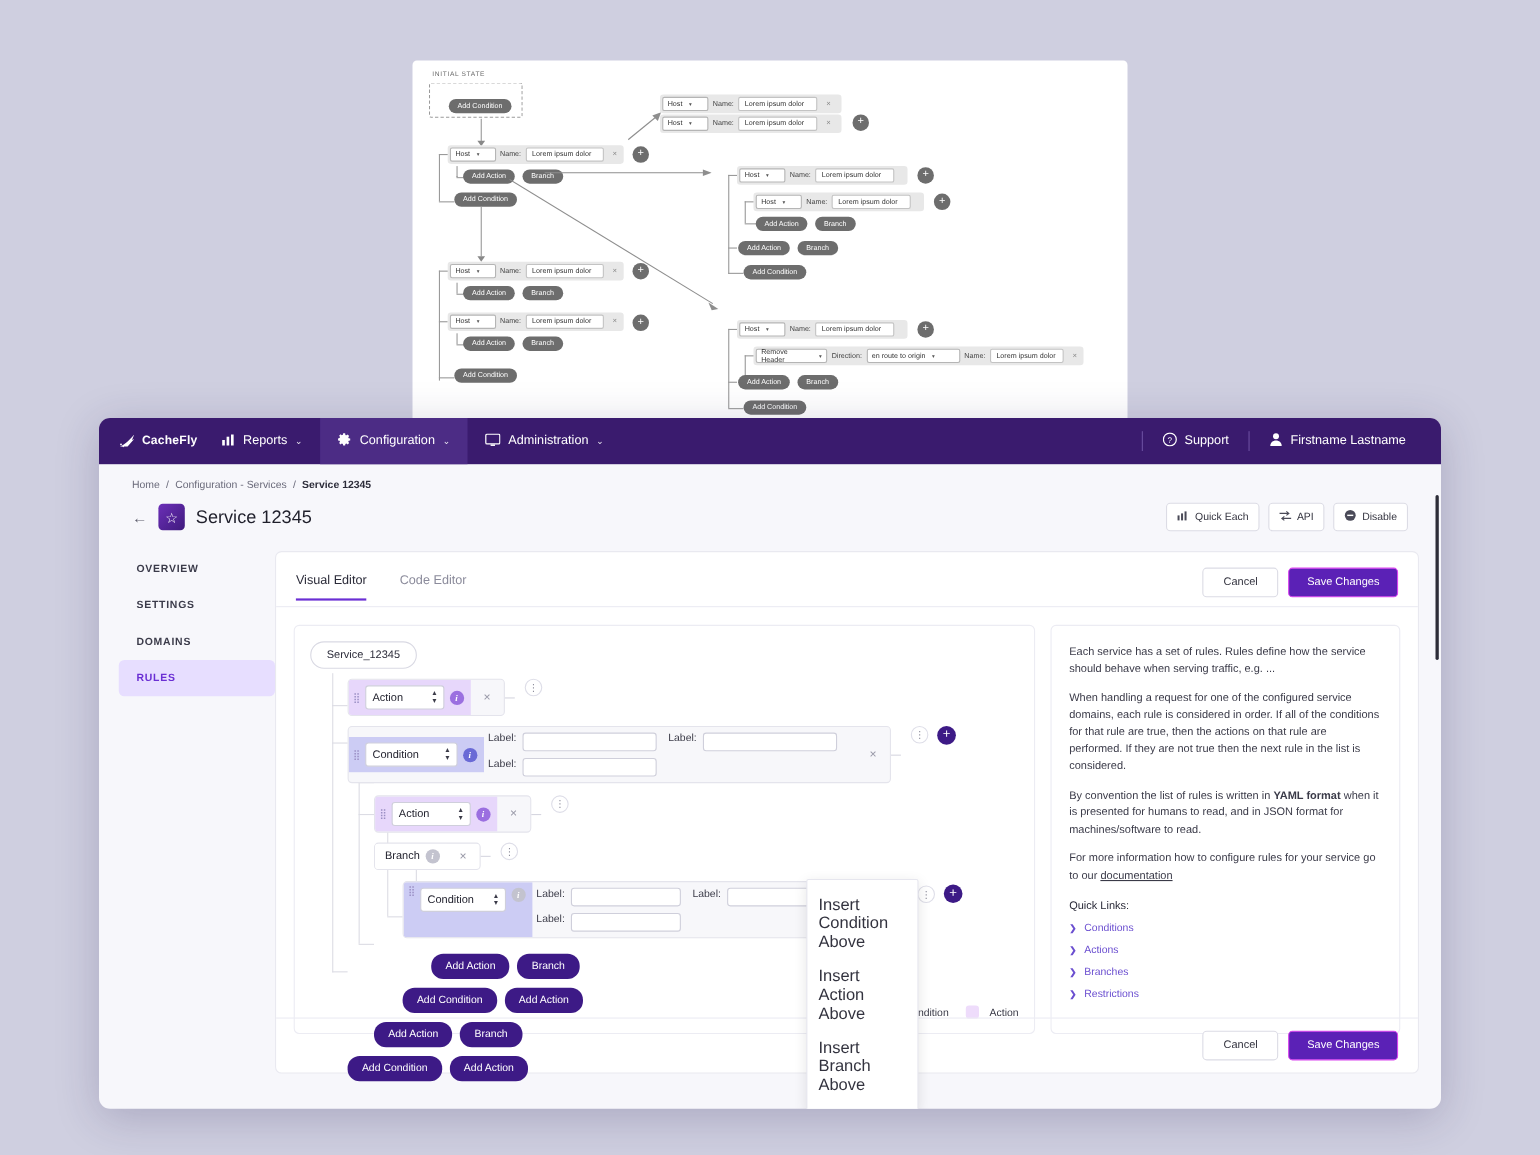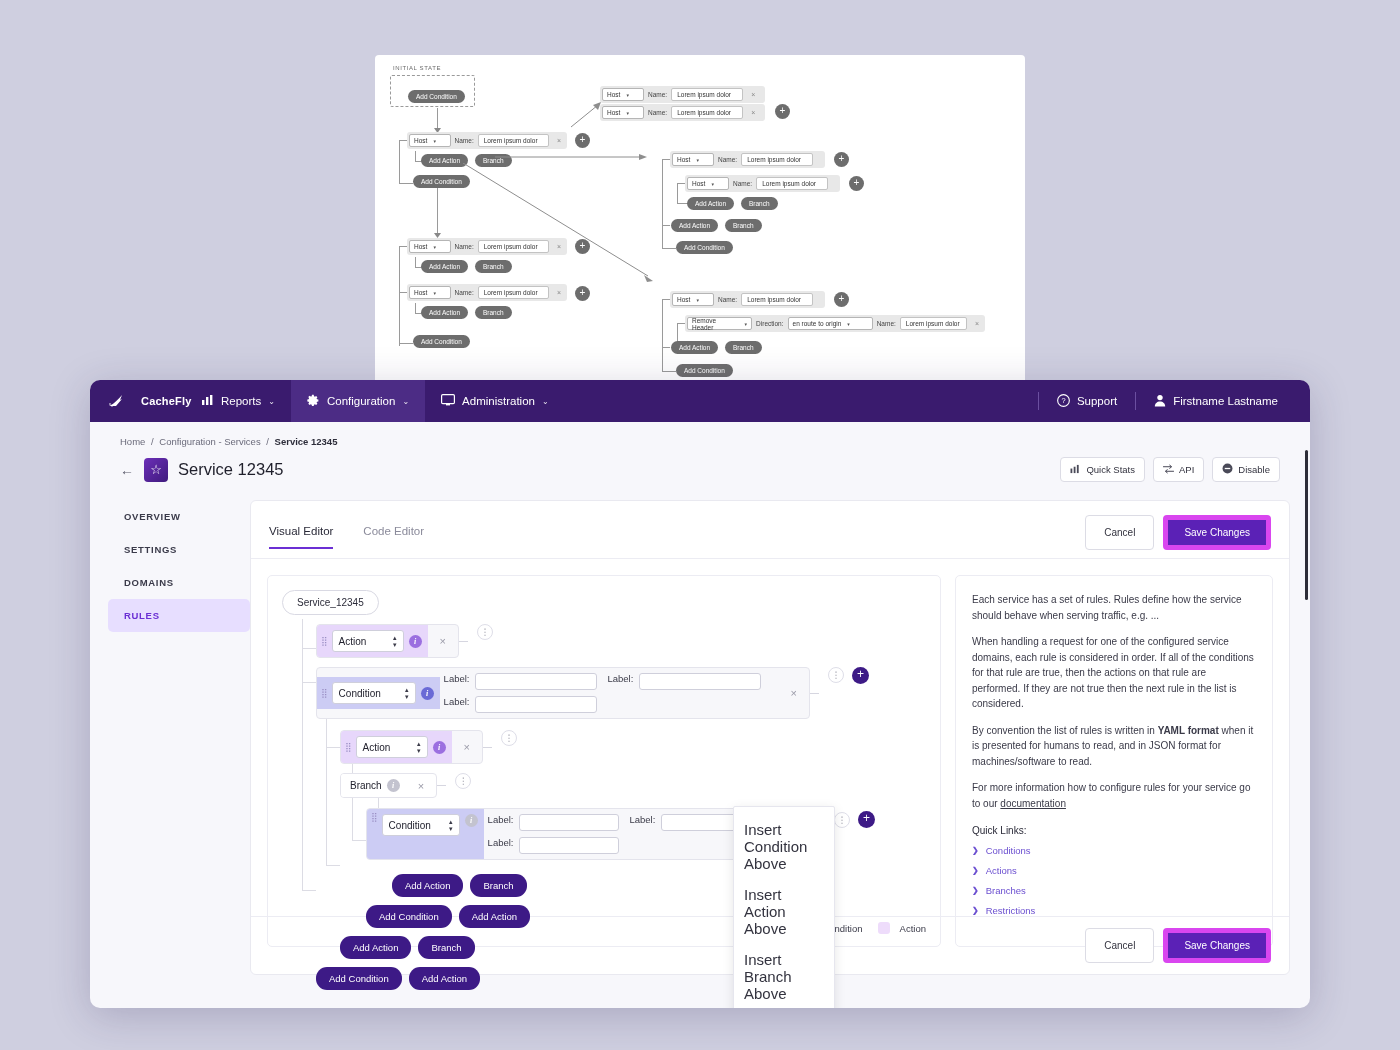--- a/index.html
+++ b/index.html
@@ -65,21 +65,21 @@
     background: #f7f7fb;
     border-radius: 10px;
     box-shadow: 0 8px 40px rgba(40,30,80,.22);
     overflow: hidden;
   }
   .topbar {
     height: 42px; background: #3a1b6e;
     display: flex; align-items: stretch; color: #fff;
   }
   .brand {
-    width: 95px; display: flex; align-items: center; padding-left: 18px; gap: 17px;
+    width: 95px; display: flex; align-items: center; padding-left: 18px; gap: 5px;
   }
   .brand-logo { width: 16px; height: 14px; position: relative; }
   .brand-name { font-size: 11px; font-weight: bold; letter-spacing: .2px; }
   .navitem {
     display: flex; align-items: center; gap: 7px; padding: 0 16px;
     font-size: 11.5px; cursor: pointer;
   }
   .navitem.active { background: #4c2c85; }
   .navitem .car { font-size: 8px; opacity: .9; }
   .spacer { flex: 1; }
@@ -132,21 +132,21 @@
     font-size: 11.5px; color: #8b8b9b; padding-bottom: 10px; cursor: pointer;
     border-bottom: 2.5px solid transparent;
   }
   .tab.active { color: #2a2a38; border-bottom-color: #6b2fd4; }
   .head-btns { margin-left: auto; display: flex; gap: 9px; padding-bottom: 8px; }
   .btn-cancel {
     background: #fff; border: 1px solid #dcdce5; border-radius: 4px;
     font-size: 10px; color: #33333f; padding: 7px 18px; cursor: pointer;
   }
   .btn-save {
-    background: #5b21b6; border: 5px solid #d946ef; border-radius: 4px;
+    background: #5b21b6; border: 1px solid #d946ef; border-radius: 4px;
     font-size: 10px; color: #fff; padding: 7px 16px; cursor: pointer;
   }
   .card-divider { height: 1px; background: #ececf3; }
 
   .editor-wrap { display: flex; padding: 16px; gap: 14px; }
   .tree-pane {
     flex: 1; border: 1px solid #ececf3; border-radius: 5px;
     position: relative; height: 372px; padding: 14px;
   }
   .info-pane {
@@ -519,21 +519,21 @@
       <span class="backarrow">←</span>
       <span class="svc-icon">☆</span>
       <span class="page-title">Service 12345</span>
       <div class="title-actions">
         <button class="ghost-btn">
           <span><svg width="11" height="10" viewBox="0 0 12 11">
                 <rect x="0.5" y="5" width="2" height="5" fill="#4a4a58"></rect>
                 <rect x="4" y="3" width="2" height="7" fill="#4a4a58"></rect>
                 <rect x="7.5" y="1" width="2" height="9" fill="#4a4a58"></rect>
               </svg></span>
-          <span>Quick Stats</span>
+          <span>Quick Each</span>
         </button>
         <button class="ghost-btn">
           <span><svg width="11" height="10" viewBox="0 0 12 11">
                 <path d="M0 3h9M7 1l2.5 2L7 5M12 8H3M5 6L2.5 8 5 10" fill="none" stroke="#4a4a58" stroke-width="1.1"></path>
               </svg></span>
           <span>API</span>
         </button>
         <button class="ghost-btn">
           <span><svg width="11" height="11" viewBox="0 0 12 12">
                 <circle cx="6" cy="6" r="5.4" fill="#4a4a58"></circle>

